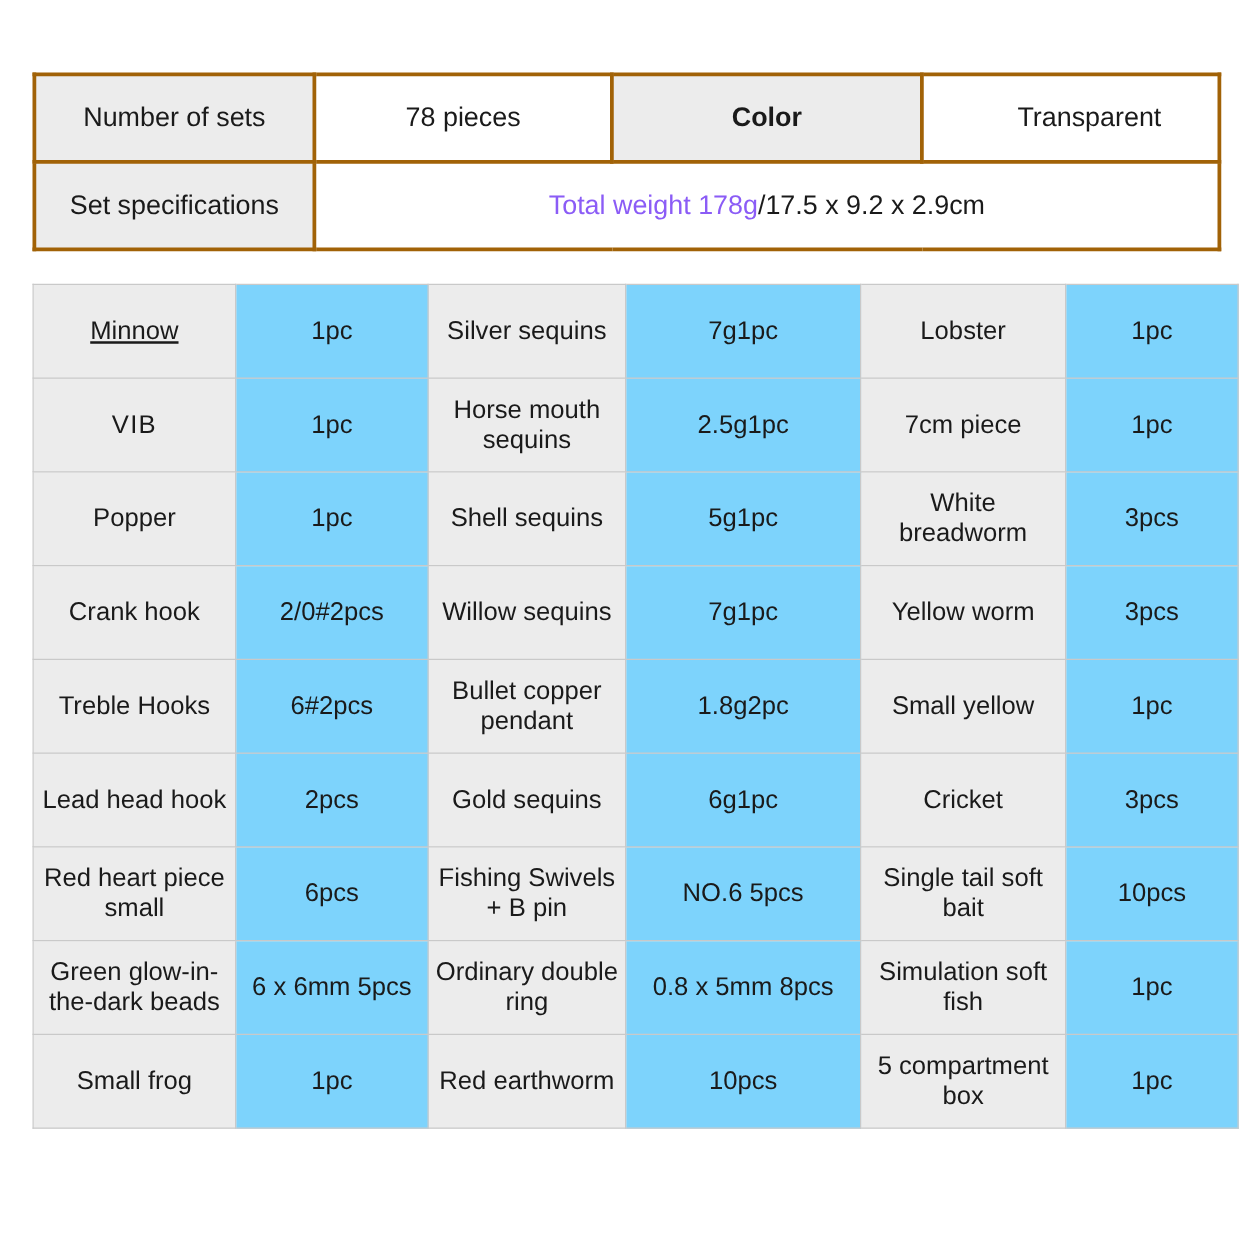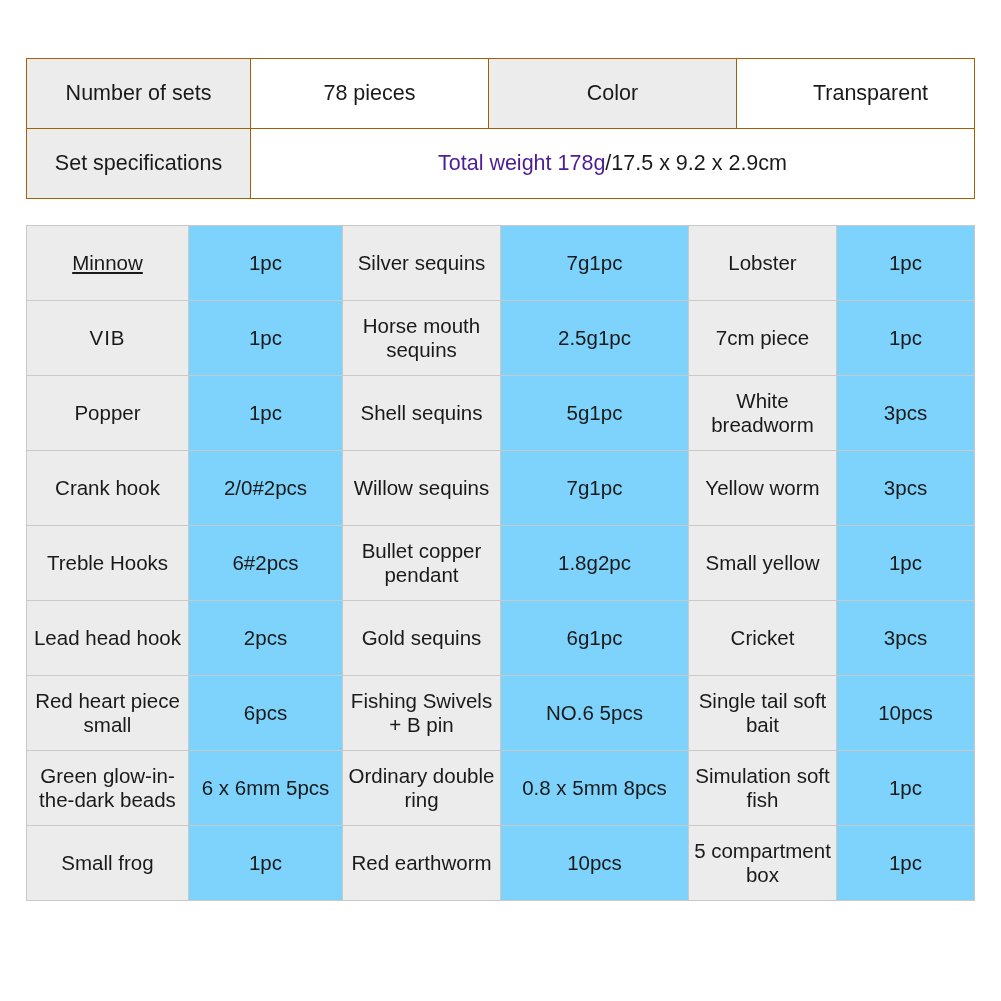--- a/index.html
+++ b/index.html
@@ -25,37 +25,37 @@
   
   table {
     border-collapse: collapse;
     table-layout: fixed;
   }
   .spec-table {
     width: 948px;
     margin: 0 0 26px 0;
   }
   .spec-table td {
-    border: 1px solid #a16207;
+    border: 3px solid #a16207;
     height: 70px;
     text-align: center;
     vertical-align: middle;
     font-size: 21.5px;
     padding: 2px 6px;
     box-sizing: border-box;
     line-height: 1.18;
   }
   .shaded {
     background: #ececec;
   }
   .plain {
     background: #ffffff;
   }
   .weight-hl {
-    color: #4c1d95;
+    color: #8b5cf6;
   }
 
   
   .items-table {
     width: 948px;
   }
   .items-table td {
     border: 1px solid #c9c9c9;
     height: 75px;
     text-align: center;
@@ -85,40 +85,40 @@
 </head>
 <body>
 
 <div class="page">
 
   <table class="spec-table">
     <tbody>
       <tr>
         <td class="shaded" style="width:224px;">Number of sets</td>
         <td class="plain" style="width:238px;">78 pieces</td>
-        <td class="shaded" style="width:248px;">Color</td>
+        <td class="shaded" style="width:248px;font-weight:bold;">Color</td>
         <td class="plain" style="width:238px;padding-left:36px;">Transparent</td>
       </tr>
       <tr>
         <td class="shaded">Set specifications</td>
         <td class="plain" colspan="3">
           <span class="weight-hl">Total weight 178g</span><span>/17.5 x 9.2 x 2.9cm</span>
         </td>
       </tr>
     </tbody>
   </table>
 
   <table class="items-table">
     <tbody>
       <tr>
         <td class="name" style="width:162px;text-decoration:underline;">Minnow</td>
         <td class="qty" style="width:154px;">1pc</td>
         <td class="name" style="width:158px;">Silver sequins</td>
         <td class="qty" style="width:188px;">7g1pc</td>
-        <td class="name" style="width:148px;">Lobster</td>
+        <td class="name" style="width:164px;">Lobster</td>
         <td class="qty" style="width:138px;">1pc</td>
       </tr>
       <tr>
         <td class="name vib">VIB</td>
         <td class="qty">1pc</td>
         <td class="name">Horse mouth sequins</td>
         <td class="qty">2.5g1pc</td>
         <td class="name">7cm piece</td>
         <td class="qty">1pc</td>
       </tr>

